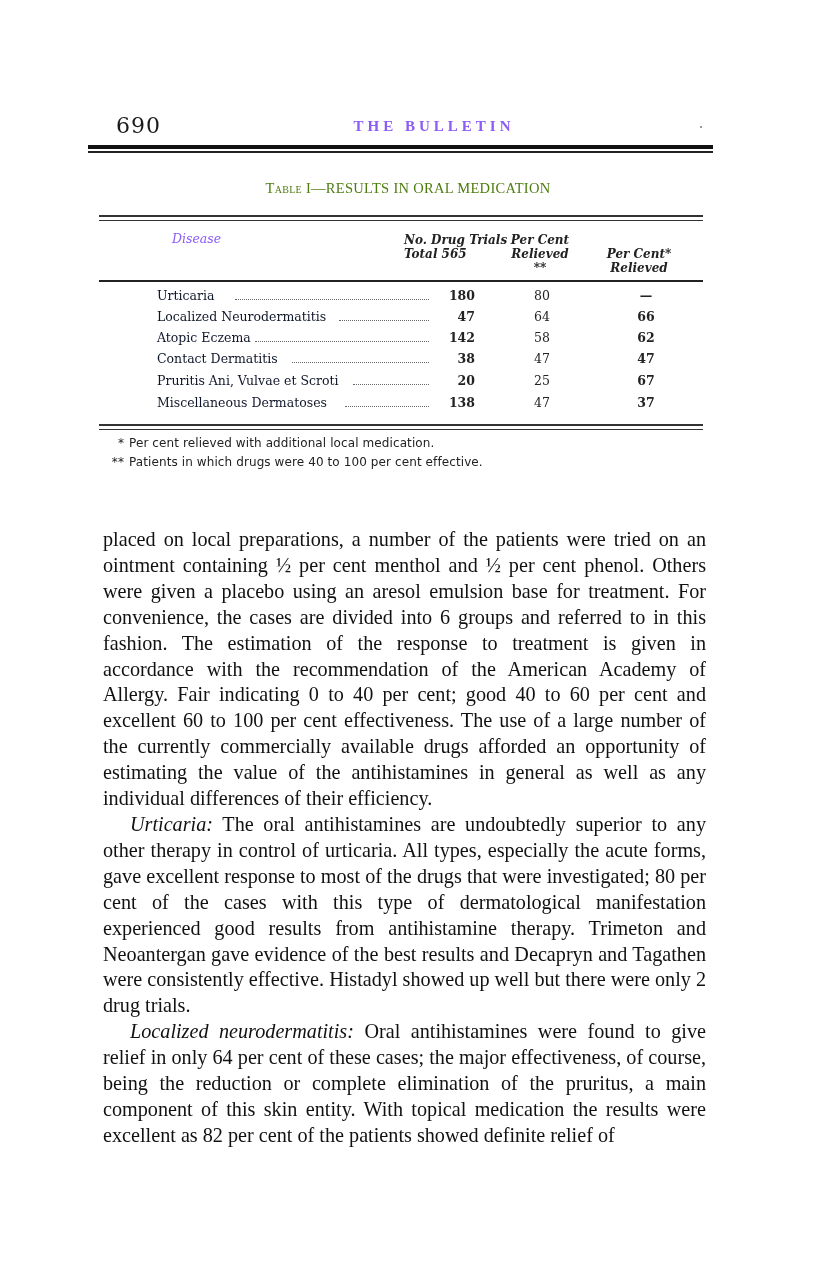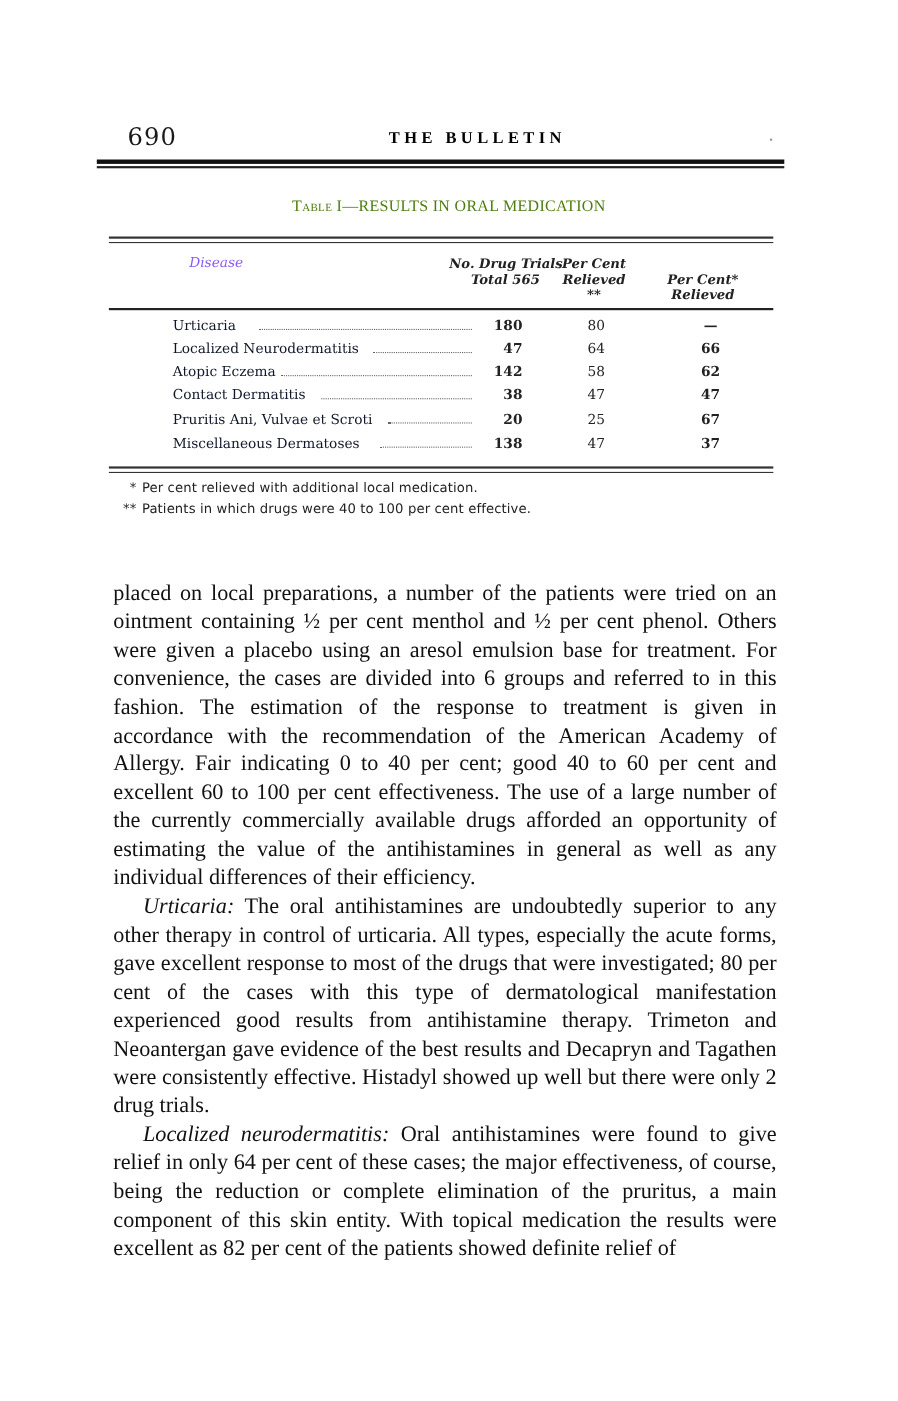--- a/index.html
+++ b/index.html
@@ -2,39 +2,39 @@
 <html><head>
   <meta charset="utf-8">
   <style>
     html, body { margin: 0; padding: 0; background: #ffffff; }
     body { width: 816px; height: 1274px; position: relative; overflow: hidden; color: #1a1a1a; }
     .page { position: absolute; left: 0; top: 0; width: 816px; height: 1060px; }
 
     
     .running-head { position: absolute; left: 114px; top: 113px; width: 600px; height: 30px; }
     .page-number { position: absolute; left: 2px; top: 0; font-family: "DejaVu Serif", serif; font-size: 22px; letter-spacing: 1px; color: #1a1a1a; }
-    .journal-title { position: absolute; left: 0; width: 600px; top: 5px; text-align: center; font-family: "Liberation Serif", serif; font-weight: bold; font-size: 15px; letter-spacing: 4px; color: #000000; padding-left: 40px; box-sizing: border-box; }
+    .journal-title { position: absolute; left: 0; width: 600px; top: 5px; text-align: center; font-family: "Liberation Serif", serif; font-weight: bold; font-size: 15px; letter-spacing: 4px; color: #8b5cf6; padding-left: 40px; box-sizing: border-box; }
     .speck { position: absolute; left: 700px; top: 126px; width: 2px; height: 2px; background: #999; }
     .rule-thick { position: absolute; left: 88px; top: 145px; width: 625px; height: 4px; background: #111; }
     .rule-thin { position: absolute; left: 88px; top: 151px; width: 625px; height: 2px; background: #222; }
 
     
     .table-caption { position: absolute; left: 0; width: 816px; top: 180px; text-align: center; font-family: "Liberation Serif", serif; font-size: 14.5px; color: #4d7c0f; letter-spacing: 0.3px; }
 
     
     .t-rule { position: absolute; left: 99px; width: 604px; background: #333; }
     .t-top1 { top: 215px; height: 2px; }
     .t-top2 { top: 220px; height: 1px; }
     .t-mid  { top: 280px; height: 2px; background: #222; }
     .t-bot1 { top: 424px; height: 2px; }
     .t-bot2 { top: 429px; height: 1px; }
 
     .th { position: absolute; font-family: "DejaVu Serif", serif; font-style: italic; font-weight: bold; font-size: 12px; color: #222; line-height: 14px; }
     .th-disease { left: 172px; top: 232px; font-weight: normal; font-size: 12.5px; color: #8b5cf6; }
-    .th-trials { left: 404px; top: 233px; width: 112px; text-align: center; }
+    .th-trials { left: 404px; top: 233px; width: 112px; text-align: left; }
     .th-trials .l2 { display: block; padding-right: 1px; font-style: italic; }
     .th-pc1 { left: 505px; top: 233px; width: 70px; text-align: center; }
     .th-pc2 { left: 604px; top: 247px; width: 70px; text-align: center; }
 
     .row { position: absolute; left: 157px; width: 520px; height: 20px; font-family: "DejaVu Serif", serif; font-size: 12.5px; color: #222; font-weight: bold; }
     .row .name { position: absolute; left: 0; top: 0; white-space: nowrap; font-weight: normal; color: #0f172a; }
     .row .leader { position: absolute; top: 11px; height: 0; border-bottom: 1px dotted #666; right: 248px; }
     .row .trials { position: absolute; left: 278px; width: 40px; text-align: right; top: 0; }
     .row .pc1 { position: absolute; left: 365px; width: 40px; text-align: center; top: 0; font-weight: normal; }
     .row .pc2 { position: absolute; left: 474px; width: 30px; text-align: center; top: 0; }

